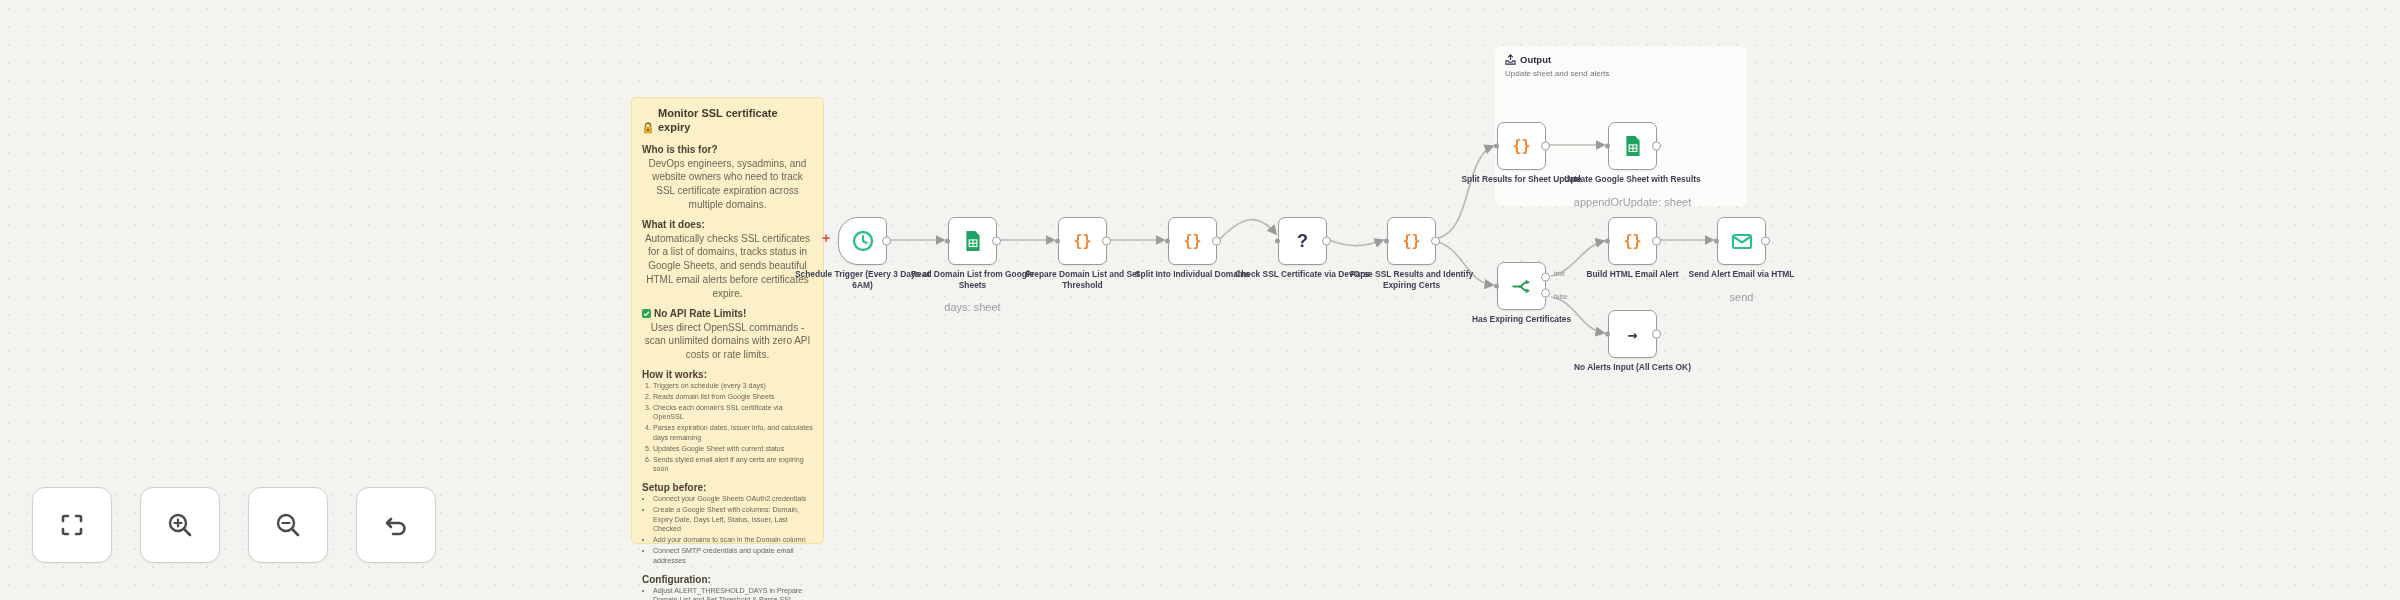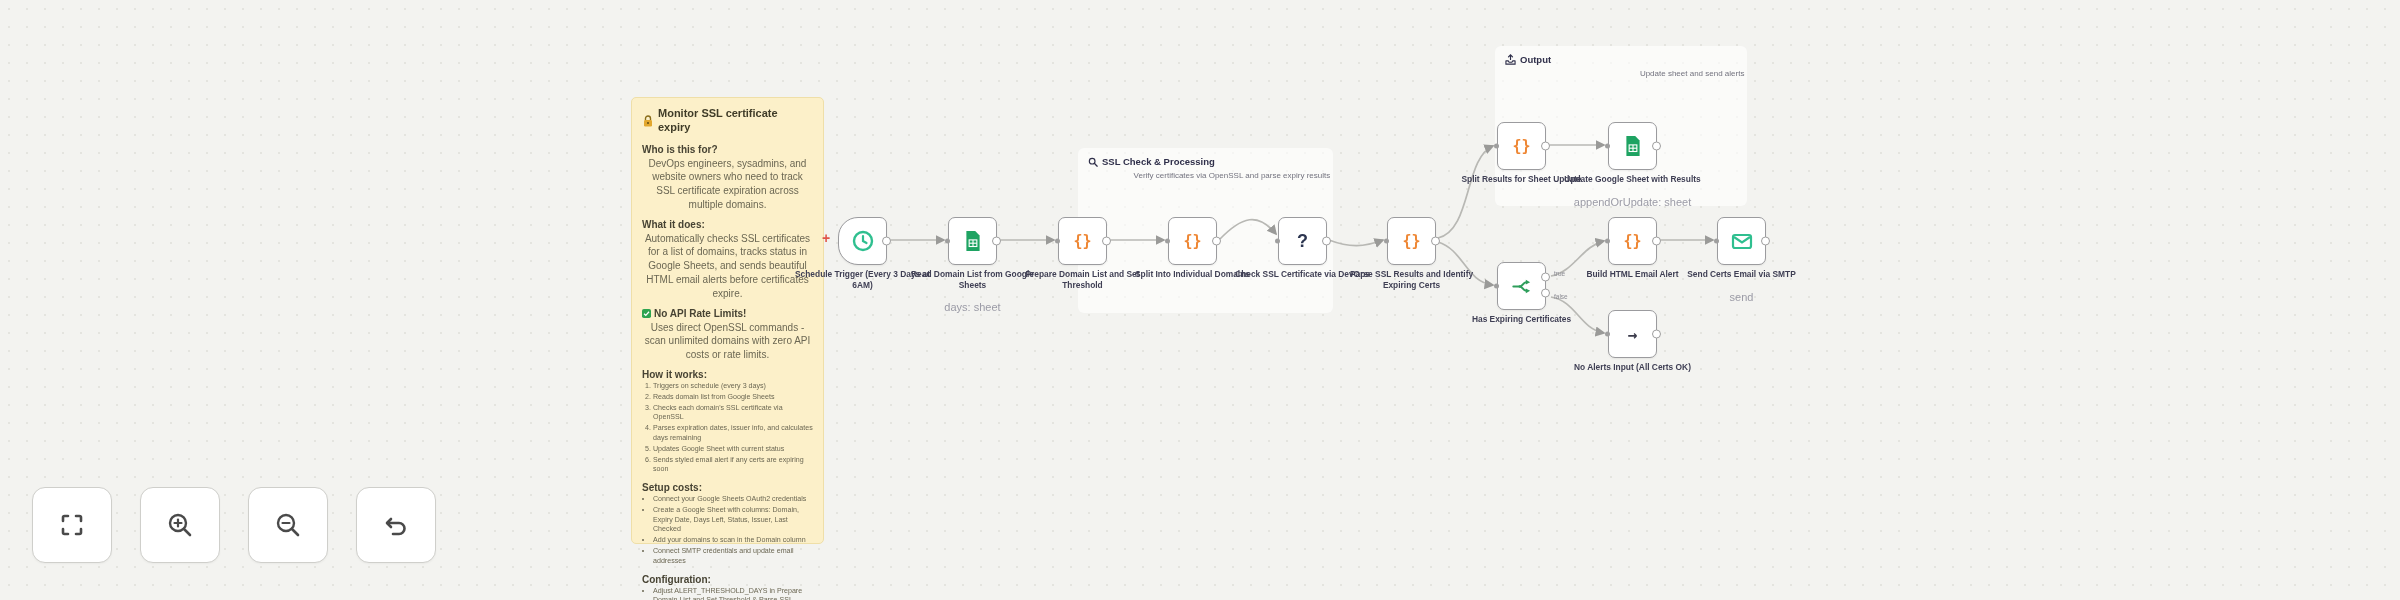--- a/index.html
+++ b/index.html
@@ -10,32 +10,32 @@
   }
   #canvas{
     position:relative;width:2400px;height:600px;
     background-color:#f3f3f0;
     background-image:radial-gradient(circle,#e4e4df 1px,transparent 1px);
     background-size:18px 18px;
   }
   
   .group-panel{
     position:absolute;background:rgba(255,255,255,0.62);
-    border-radius:6px;z-index:1;padding:0;text-align:right;
+    border-radius:6px;z-index:1;padding:0;
   }
   .group-head{position:absolute;top:8px;left:10px;width:95%;}
   .group-title{display:flex;align-items:center;gap:4px;font-size:9.5px;font-weight:bold;color:#2f2f4a;}
   .group-sub{font-size:8px;color:#73737f;margin-top:4px;}
   
   .sticky{
     position:absolute;left:631px;top:97px;width:193px;height:447px;
     background:#fcf0c9;border:1px solid #efdfa8;border-radius:5px;
     padding:9px 10px;box-sizing:border-box;z-index:2;color:#55513c;
   }
-  .sticky-title{display:flex;gap:4px;align-items:center;font-size:11px;font-weight:bold;color:#403c28;line-height:1.25;margin-bottom:9px;}
+  .sticky-title{display:flex;gap:4px;align-items:flex-end;font-size:11px;font-weight:bold;color:#403c28;line-height:1.25;margin-bottom:9px;}
   .s-head{font-size:10px;font-weight:bold;color:#474333;margin:7px 0 2px 0;display:flex;align-items:center;gap:3px;}
   .s-body{font-size:10px;line-height:1.38;color:#6b6753;text-align:center;}
   .s-list{margin:2px 0 0 0;padding-left:11px;font-size:7.1px;line-height:1.38;color:#6b6753;}
   .s-list li{margin-bottom:1px;}
   
   .node{position:absolute;z-index:3;}
   .node-box{
     position:relative;width:47px;height:46px;background:#fff;
     border:1px solid #9b9b9e;border-radius:7px;
     display:flex;align-items:center;justify-content:center;
@@ -65,32 +65,20 @@
     display:flex;align-items:center;justify-content:center;cursor:pointer;
     box-shadow:0 1px 2px rgba(0,0,0,0.04);
   }
 </style>
 </head>
 <body>
 
 <div id="canvas">
 
 
-  <div class="group-panel" style="left:1078px;top:148px;width:255px;height:165px;">
-    <div class="group-head">
-      <div class="group-title">
-        <svg width="10" height="10" viewBox="0 0 12 12">
-            <circle cx="5" cy="5" r="3.4" fill="none" stroke="#2f2f4a" stroke-width="1.4"></circle>
-            <line x1="7.6" y1="7.6" x2="11" y2="11" stroke="#2f2f4a" stroke-width="1.6" stroke-linecap="round"></line>
-          </svg>
-        <span>SSL Check &amp; Processing</span>
-      </div>
-      <div class="group-sub">Verify certificates via OpenSSL and parse expiry results</div>
-    </div>
-  </div>
 
   <div class="group-panel" style="left:1495px;top:46px;width:252px;height:160px;">
     <div class="group-head">
       <div class="group-title">
         <svg width="11" height="11" viewBox="0 0 12 12">
             <path d="M6 1 L6 6 M3.8 3.2 L6 1 L8.2 3.2" fill="none" stroke="#2f2f4a" stroke-width="1.3" stroke-linecap="round"></path>
             <path d="M1 7 L1 11 L11 11 L11 7 M1 7.5 L3.5 7.5 L4.5 9 L7.5 9 L8.5 7.5 L11 7.5" fill="none" stroke="#2f2f4a" stroke-width="1.2"></path>
           </svg>
         <span>Output</span>
       </div>
@@ -126,21 +114,21 @@
     <div class="s-head">How it works:</div>
     <ol class="s-list">
       <li>Triggers on schedule (every 3 days)</li>
       <li>Reads domain list from Google Sheets</li>
       <li>Checks each domain's SSL certificate via OpenSSL</li>
       <li>Parses expiration dates, issuer info, and calculates days remaining</li>
       <li>Updates Google Sheet with current status</li>
       <li>Sends styled email alert if any certs are expiring soon</li>
     </ol>
 
-    <div class="s-head">Setup costs:</div>
+    <div class="s-head">Setup before:</div>
     <ul class="s-list">
       <li>Connect your Google Sheets OAuth2 credentials</li>
       <li>Create a Google Sheet with columns: Domain, Expiry Date, Days Left, Status, Issuer, Last Checked</li>
       <li>Add your domains to scan in the Domain column</li>
       <li>Connect SMTP credentials and update email addresses</li>
     </ul>
 
     <div class="s-head">Configuration:</div>
     <ul class="s-list">
       <li>Adjust ALERT_THRESHOLD_DAYS in Prepare Domain List and Set Threshold &amp; Parse SSL Results and Identify Expiring Certs (default: 30 days)</li>
@@ -308,21 +296,21 @@
   <div class="node" style="left:1717px;top:217px;">
     <div class="node-box">
       <svg width="24" height="24" viewBox="0 0 24 24">
           <rect x="3" y="6" width="18" height="13" rx="2" fill="none" stroke="#2fbf8f" stroke-width="2.2"></rect>
           <path d="M4 8 L12 13.5 L20 8" fill="none" stroke="#2fbf8f" stroke-width="2.2"></path>
         </svg>
       <span class="port in"></span>
       <span class="port out"></span>
     </div>
     <div class="node-meta">
-      <div class="node-label">Send Certs Email via SMTP</div>
+      <div class="node-label">Send Alert Email via HTML</div>
       <div class="node-sub">send</div>
     </div>
   </div>
 
   <div class="node" style="left:1608px;top:310px;">
     <div class="node-box">
       <span class="glyph noop">→</span>
       <span class="port in"></span>
       <span class="port out"></span>
     </div>

